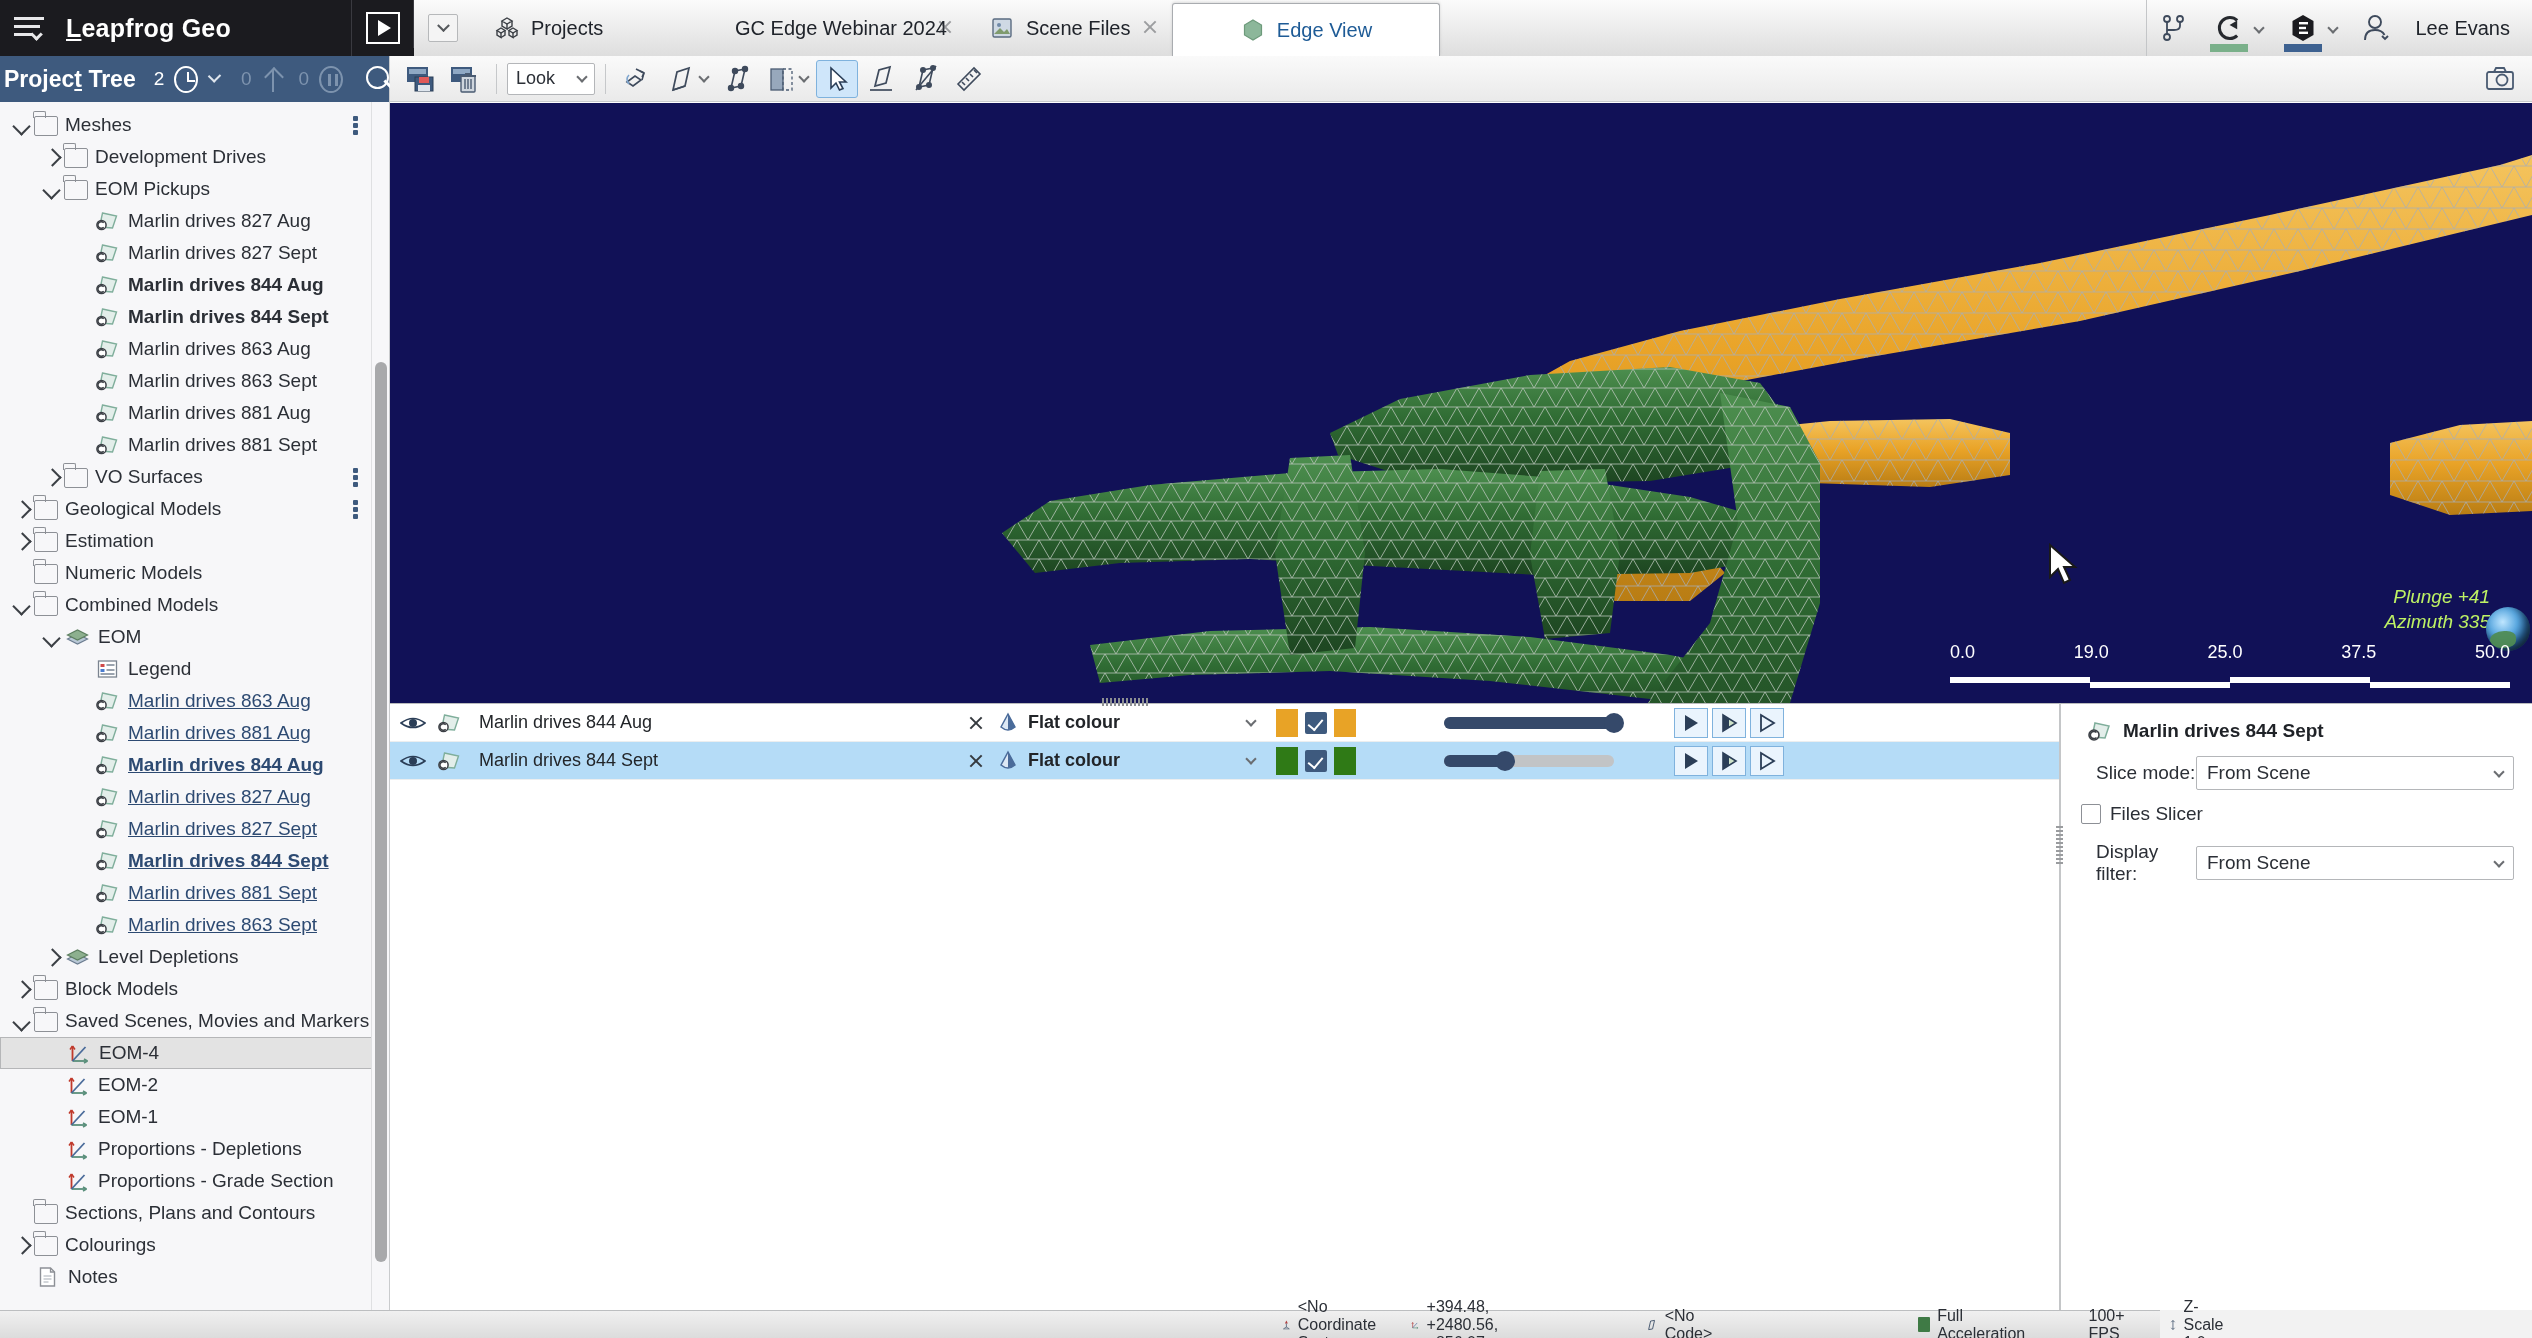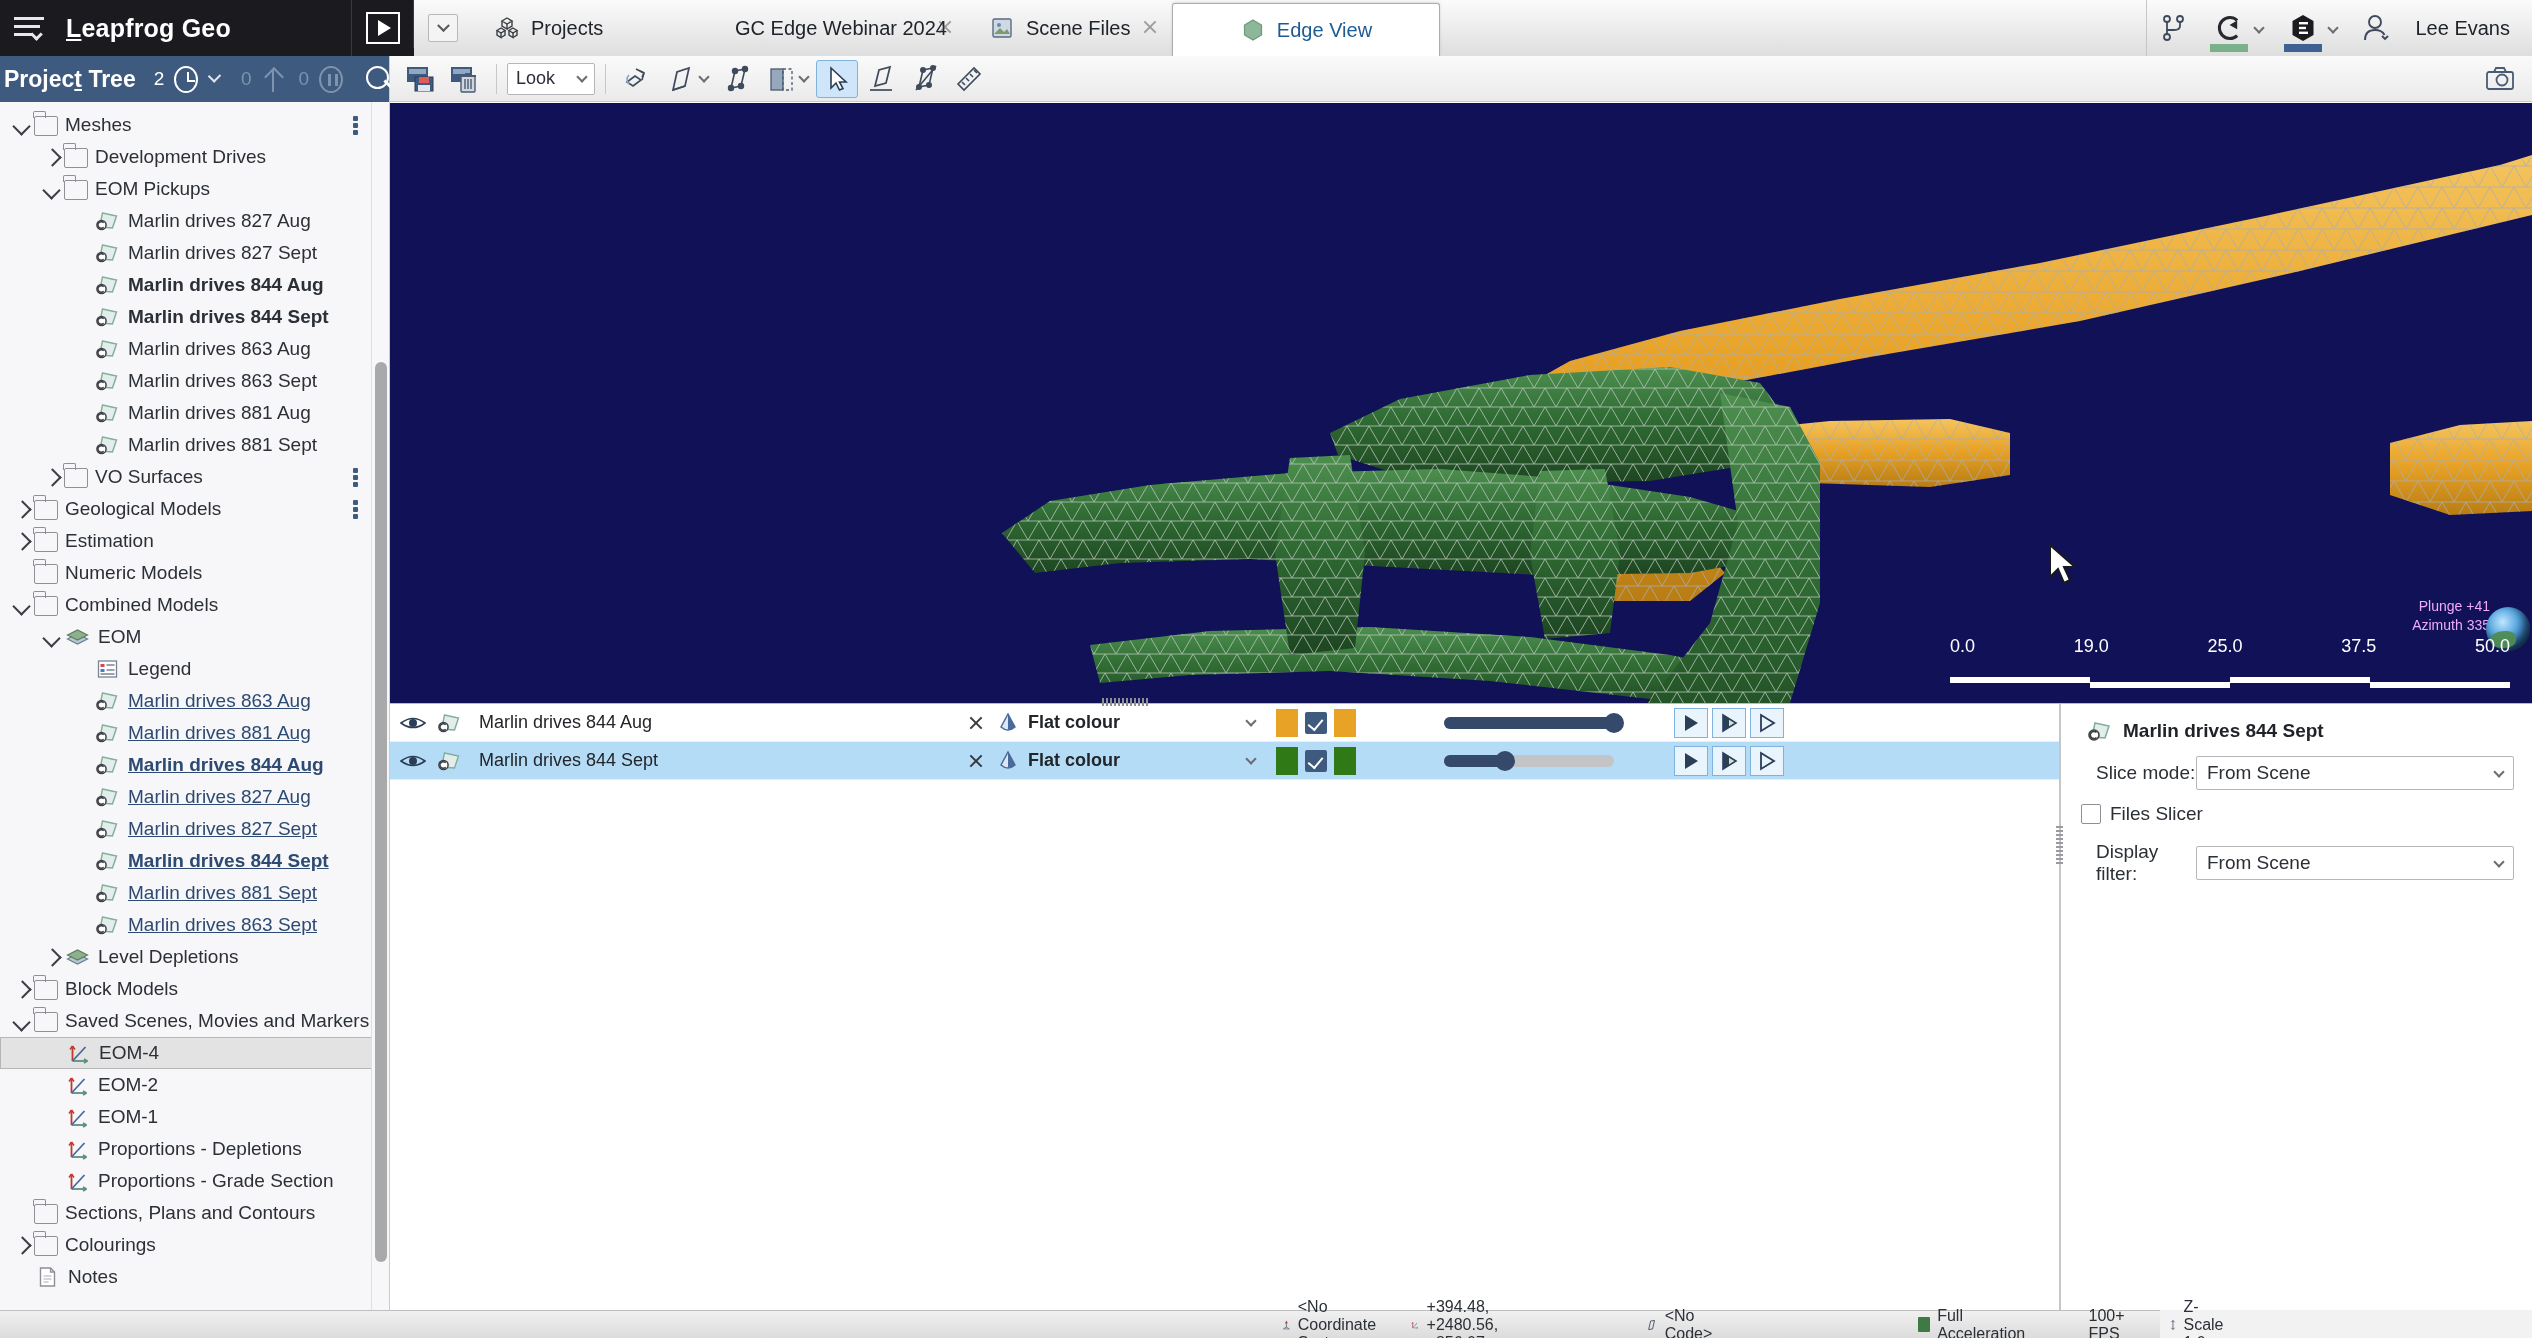--- a/index.html
+++ b/index.html
@@ -207,26 +207,26 @@
   }
   .sel-chev { width: 8px; height: 8px; border-right: 2px solid #6a6d71; border-bottom: 2px solid #6a6d71; transform: rotate(45deg); margin-top: -3px; }
   .tb-mini-chev { width: 8px; height: 8px; border-right: 2px solid #6a6d71; border-bottom: 2px solid #6a6d71; transform: rotate(45deg); margin: -4px 6px 0 -4px; }
 
   .viewport {
     position: absolute; top: 47px; left: 0; width: 2142px; height: 600px;
     background: #111157; overflow: hidden;
   }
   .viewport svg { display: block; }
   .scalebar { position: absolute; bottom: 14px; left: 1560px; width: 560px; color: #fff; }
-  .scalebar .ticks { display: flex; justify-content: space-between; font-size: 18px; margin-bottom: 20px; }
+  .scalebar .ticks { display: flex; justify-content: space-between; font-size: 18px; margin-bottom: 14px; }
   .scalebar .bar { position: relative; height: 12px; }
   .scalebar .bar i { position: absolute; height: 6px; background: #ffffff; }
   .plunge {
-    position: absolute; bottom: 68px; right: 42px; color: #f0abfc;
-    font-size: 14px; text-align: right; line-height: 1.35;
+    position: absolute; bottom: 68px; right: 42px; color: #bef264;
+    font-size: 19px; text-align: right; line-height: 1.35; font-style: italic;
   }
   .globe {
     position: absolute; bottom: 52px; right: 2px; width: 44px; height: 44px;
     border-radius: 50%;
     background: radial-gradient(circle at 38% 34%, #bfe6ff 0%, #5aa8e0 36%, #2e6ea8 60%, #16304d 100%);
     box-shadow: inset -4px -5px 9px rgba(0,0,0,.55);
     overflow: hidden;
   }
   .globe .land {
     position: absolute; left: 4px; bottom: 3px; width: 26px; height: 17px;

